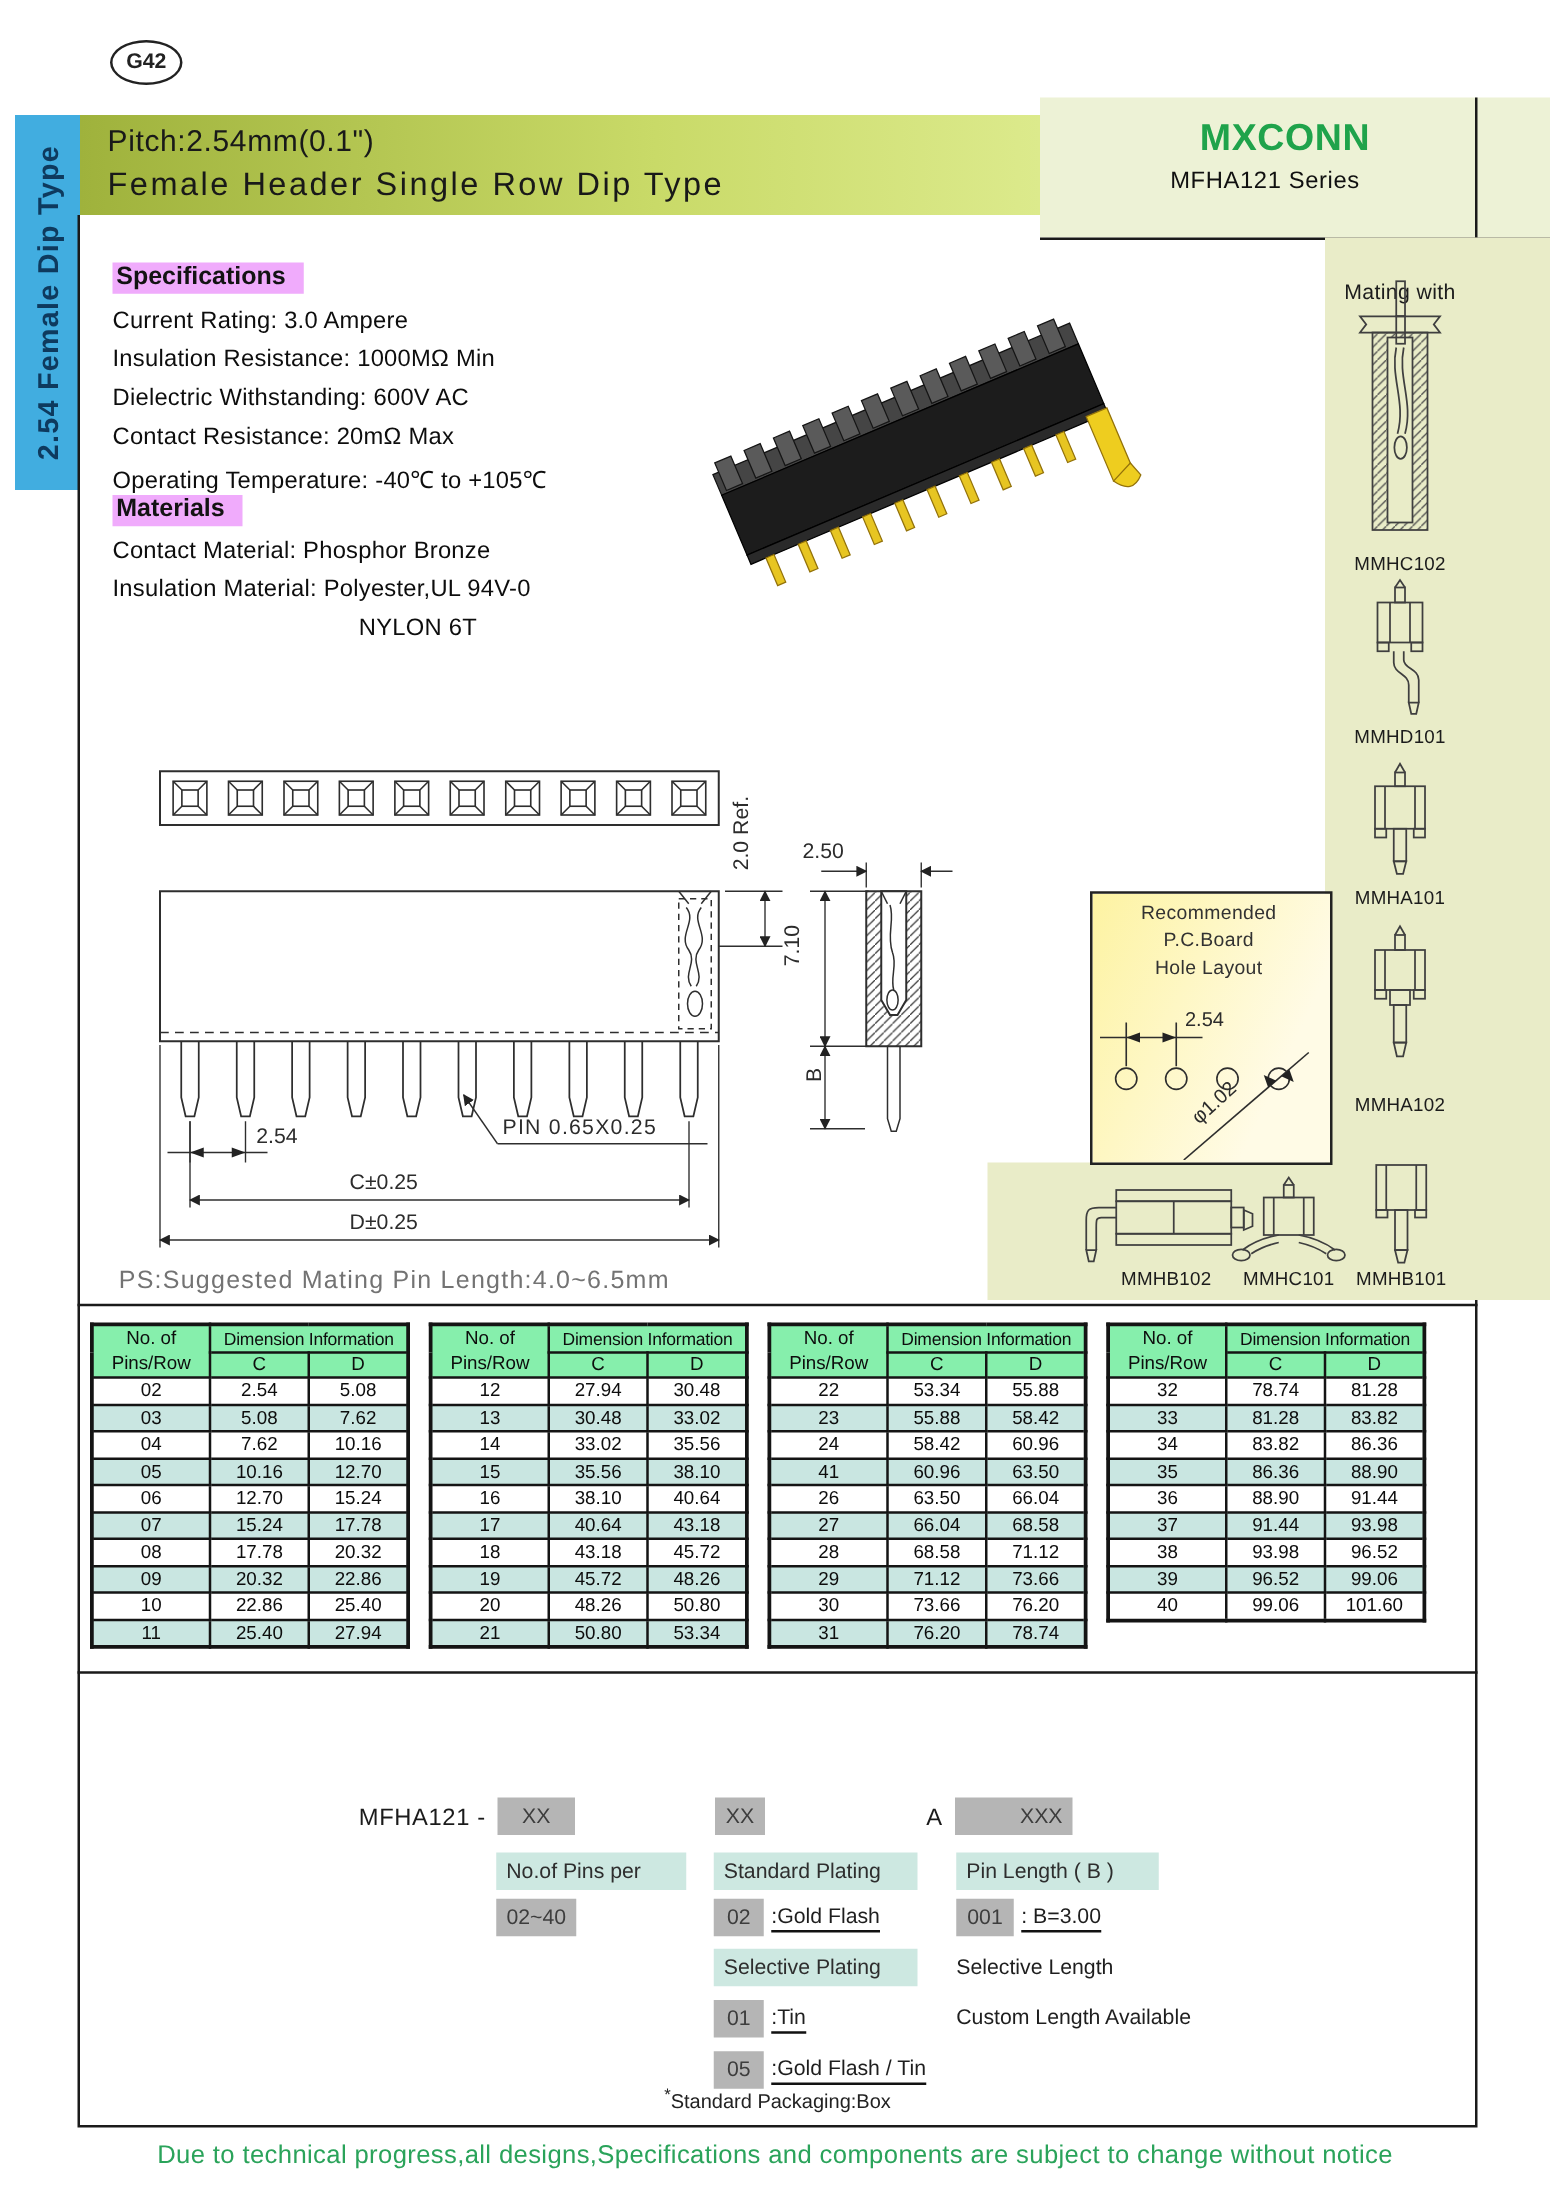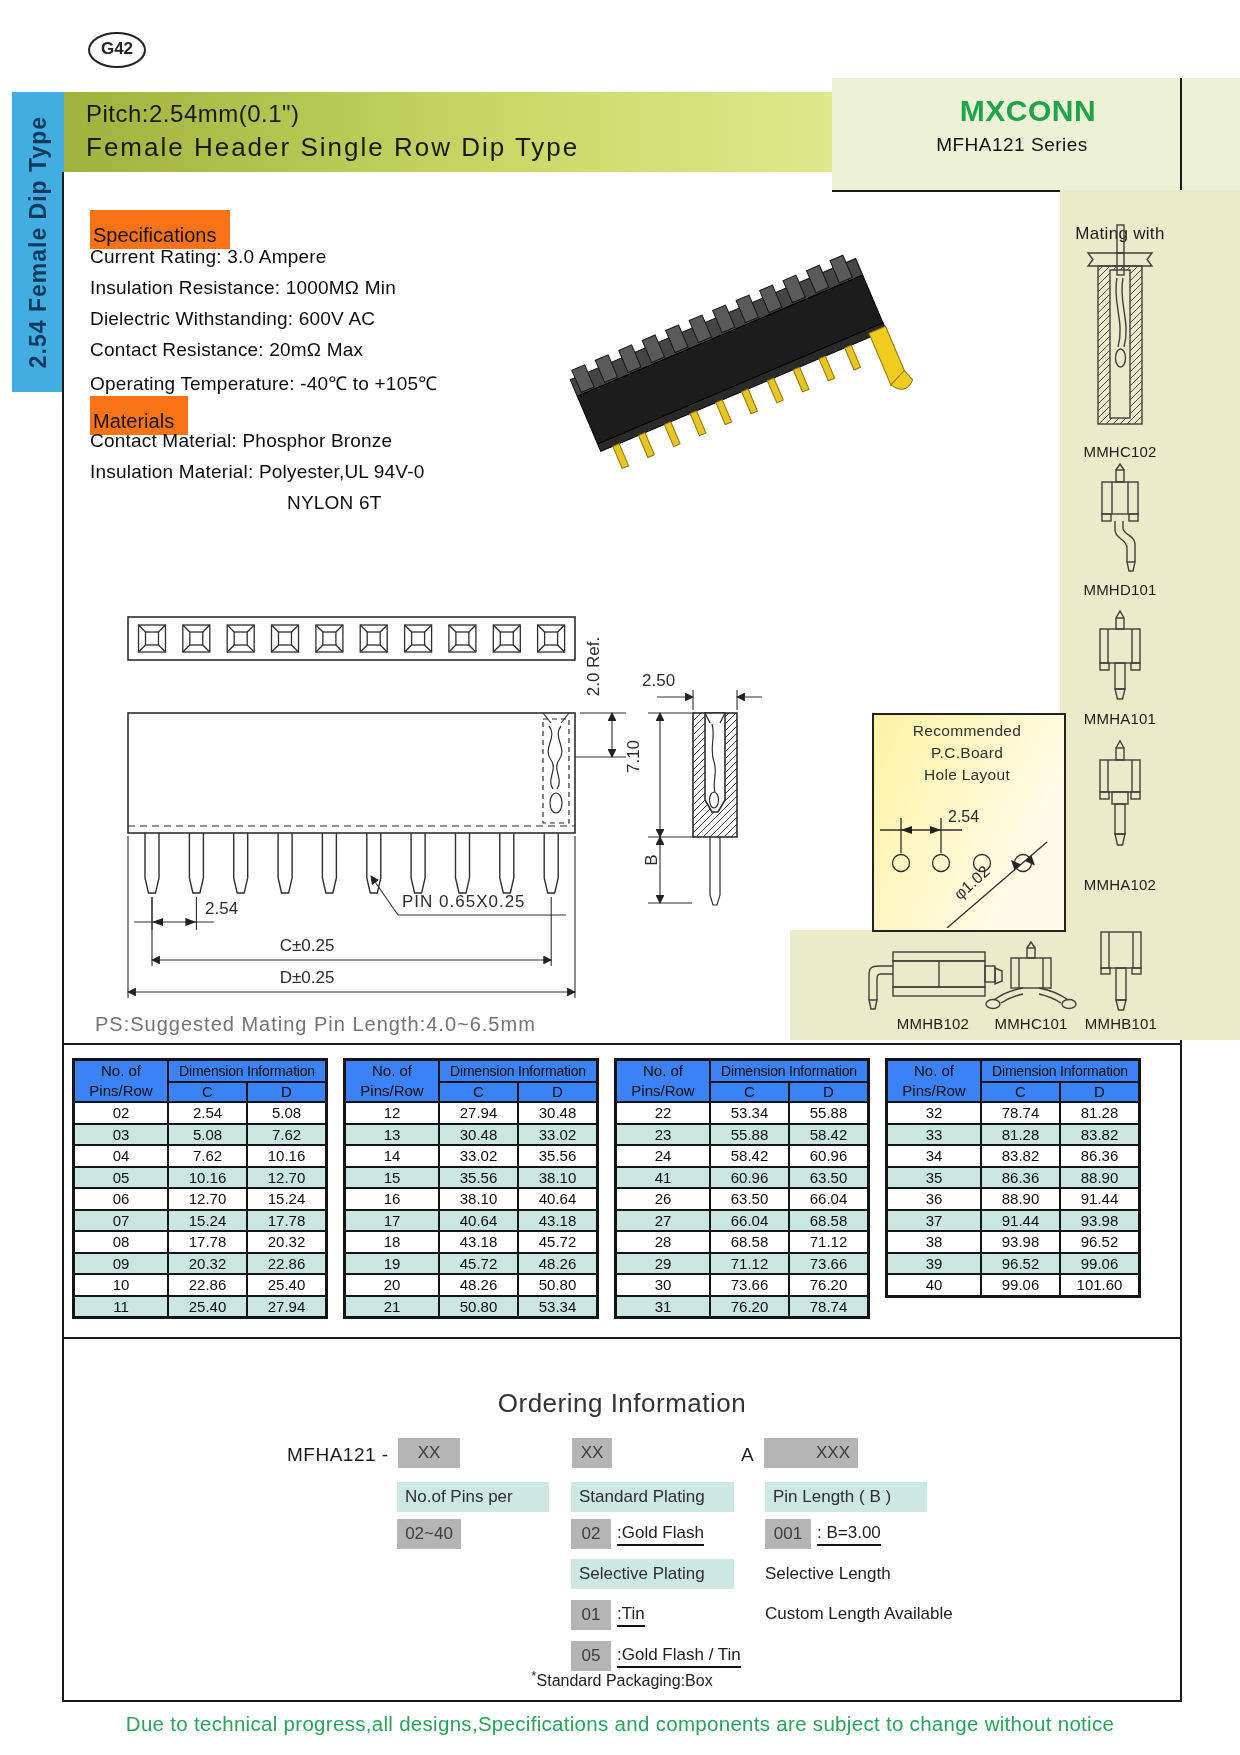--- a/index.html
+++ b/index.html
@@ -17,39 +17,39 @@
   .band{background:linear-gradient(90deg,#9fb23c,#c9da68 60%,#dcea8c);}
   .band-line1{font-size:24px;letter-spacing:.5px;color:#191919;}
   .band-line2{font-size:26px;letter-spacing:2px;color:#191919;}
   .brand-box{background:#edf2d6;}
   .brand{font-size:30px;font-weight:bold;color:#1fa34b;letter-spacing:.5px;text-align:center;}
   .series{font-size:19px;color:#101010;text-align:center;letter-spacing:.5px;}
   
   .hline{background:#1a1a1a;height:2px;}
   .vline{background:#1a1a1a;width:2px;}
   
-  .sec-head{display:inline-block;background:#f97316;font-size:20px;font-weight:normal;color:#131313;
-            padding:14px 14px 2px 3px;}
+  .sec-head{display:inline-block;background:#f0abfc;font-size:20px;font-weight:bold;color:#131313;
+            padding:0 14px 2px 3px;}
   .spec-line{font-size:19px;color:#0d0d0d;letter-spacing:.2px;white-space:nowrap;}
   
   .olive{background:#e9ecc8;}
   .mating-title{font-size:17px;color:#1c1c1c;text-align:center;letter-spacing:.3px;}
   .part-label{font-size:15px;color:#1c1c1c;text-align:center;letter-spacing:.2px;}
   
   .holebox{background:linear-gradient(115deg,#fdf3a2,#fffbe6 75%);border:2px solid #222;}
   .hole-title{font-size:15.5px;color:#323232;text-align:center;letter-spacing:.3px;}
   .dim-label{font-size:17px;color:#2c2c2c;white-space:nowrap;}
   .rot{transform:rotate(-90deg);}
   .ps-note{font-size:20px;color:#737373;letter-spacing:1px;white-space:nowrap;}
   
   .dim-table{border-collapse:collapse;background:#fff;}
   .dim-table th,.dim-table td{border:2px solid #141414;text-align:center;font-weight:normal;
        font-size:15px;color:#0d0d0d;padding:0;}
   .dim-table{border:3px solid #141414;}
-  .dim-table thead th{background:#3b82f6;}
+  .dim-table thead th{background:#86efac;}
   .dim-table thead .h1{height:21px;}
   .dim-table thead .h2{height:19px;}
   .dim-table td{height:19.5px;}
   .dim-table tbody tr:nth-child(even){background:#c9e6e1;}
   .dim-table .colp{width:92px;}
   .dim-table .colc{width:77px;}
   .dim-table .cold{width:77px;}
   .dim-table .dimhdr{font-size:14px;letter-spacing:-.2px;}
   .pins2{display:block;line-height:20px;}
   
@@ -710,21 +710,20 @@
           <td>99.06</td>
         </tr>
         <tr>
           <td>40</td>
           <td>99.06</td>
           <td>101.60</td>
         </tr>
       </tbody>
   </table>
 
-  <div class="abs order-title" style="left:62px;top:1388px;width:1120px;">Ordering Information</div>
 
   <div class="abs ord-prefix" style="left:287px;top:1444px;">MFHA121 -</div>
   <div class="abs graybox" style="left:398px;top:1438px;width:62px;">XX</div>
   <div class="abs graybox" style="left:572px;top:1438px;width:40px;">XX</div>
   <div class="abs ord-prefix" style="left:741px;top:1444px;">A</div>
   <div class="abs graybox" style="left:764px;top:1438px;width:50px;padding-left:44px;">XXX</div>
 
   <div class="abs tealbar" style="left:397px;top:1482px;width:152px;">No.of Pins per Row</div>
   <div class="abs graybox" style="left:397px;top:1519px;width:64px;">02~40</div>
 

